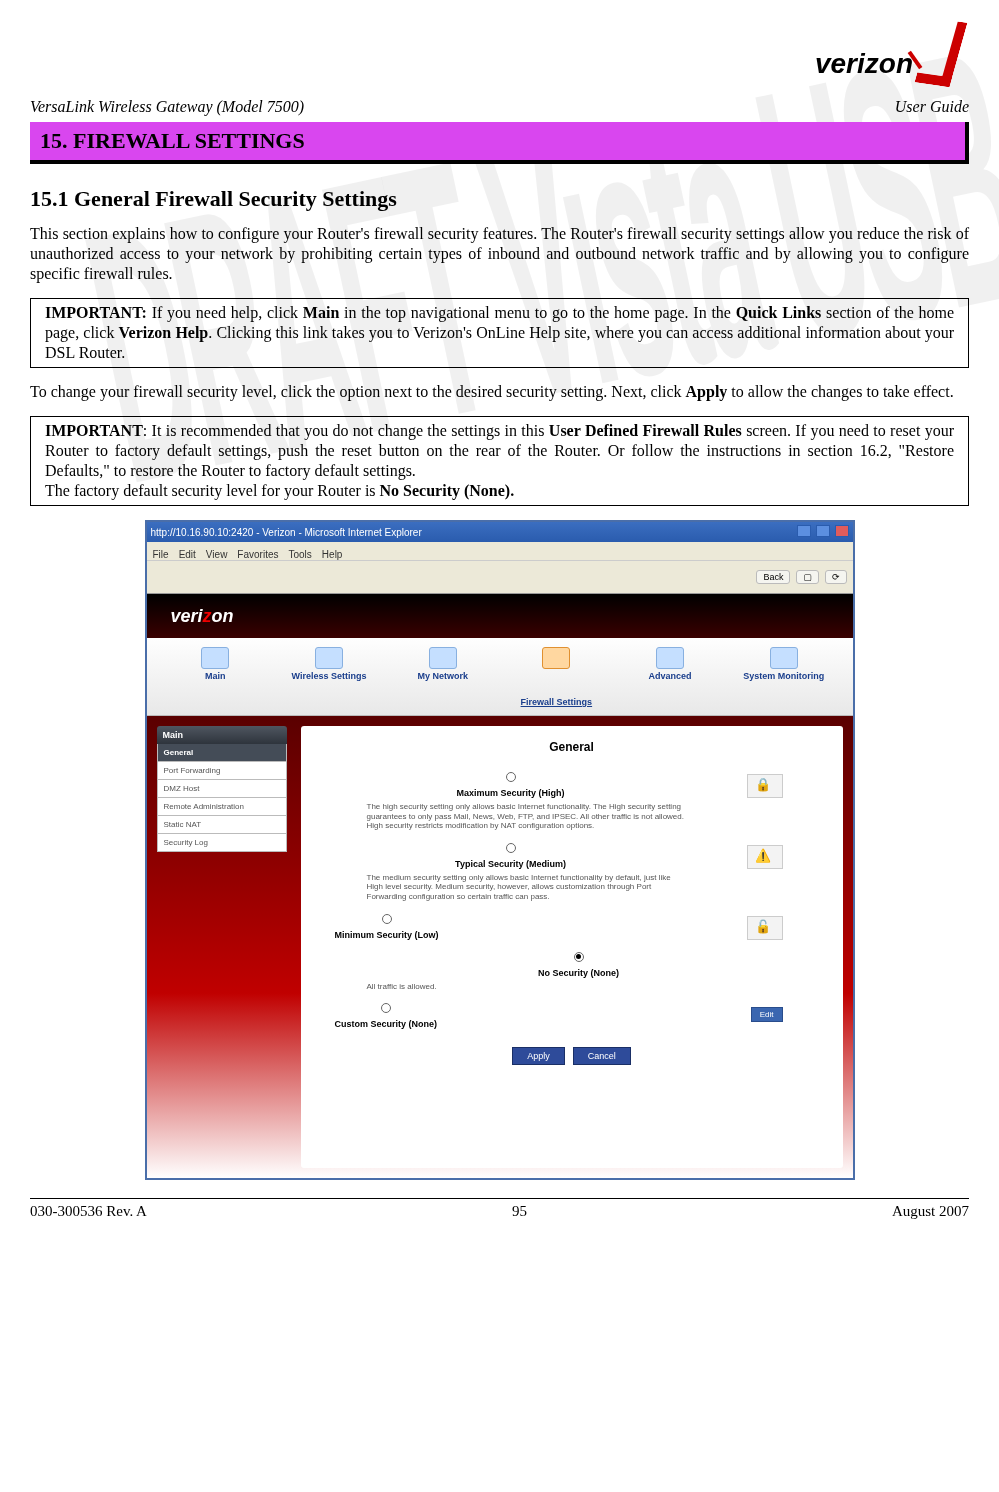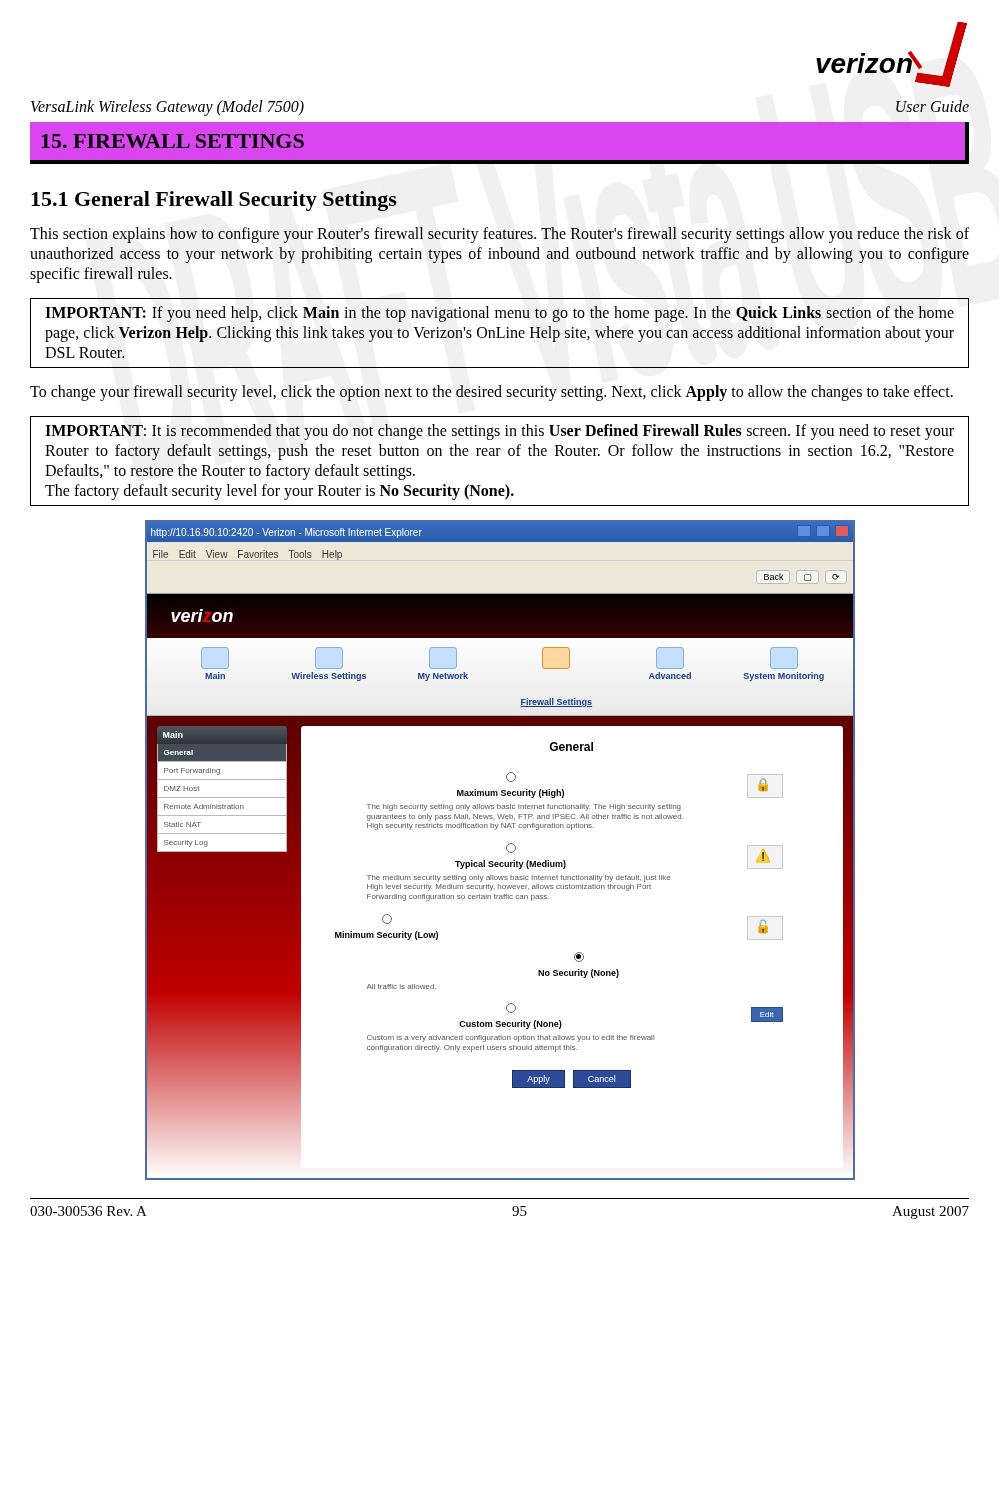--- a/index.html
+++ b/index.html
@@ -297,21 +297,20 @@
                 <div class="opt-desc">All traffic is allowed.</div>
               </div>
 
               <div class="opt">
                 <div class="opt-flex">
                   <div>
                     <div class="opt-row">
                       <span class="radio"></span>
                       <span class="opt-label">Custom Security (None)</span>
                     </div>
-                    <div class="opt-desc">Custom is a very advanced configuration option that allows you to edit the firewall configuration directly. Only expert users should attempt this.</div>
                   </div>
                   <span class="edit-btn">Edit</span>
                 </div>
               </div>
 
               <div class="btn-row">
                 <span class="ui-btn">Apply</span>
                 <span class="ui-btn">Cancel</span>
               </div>
             </div>

